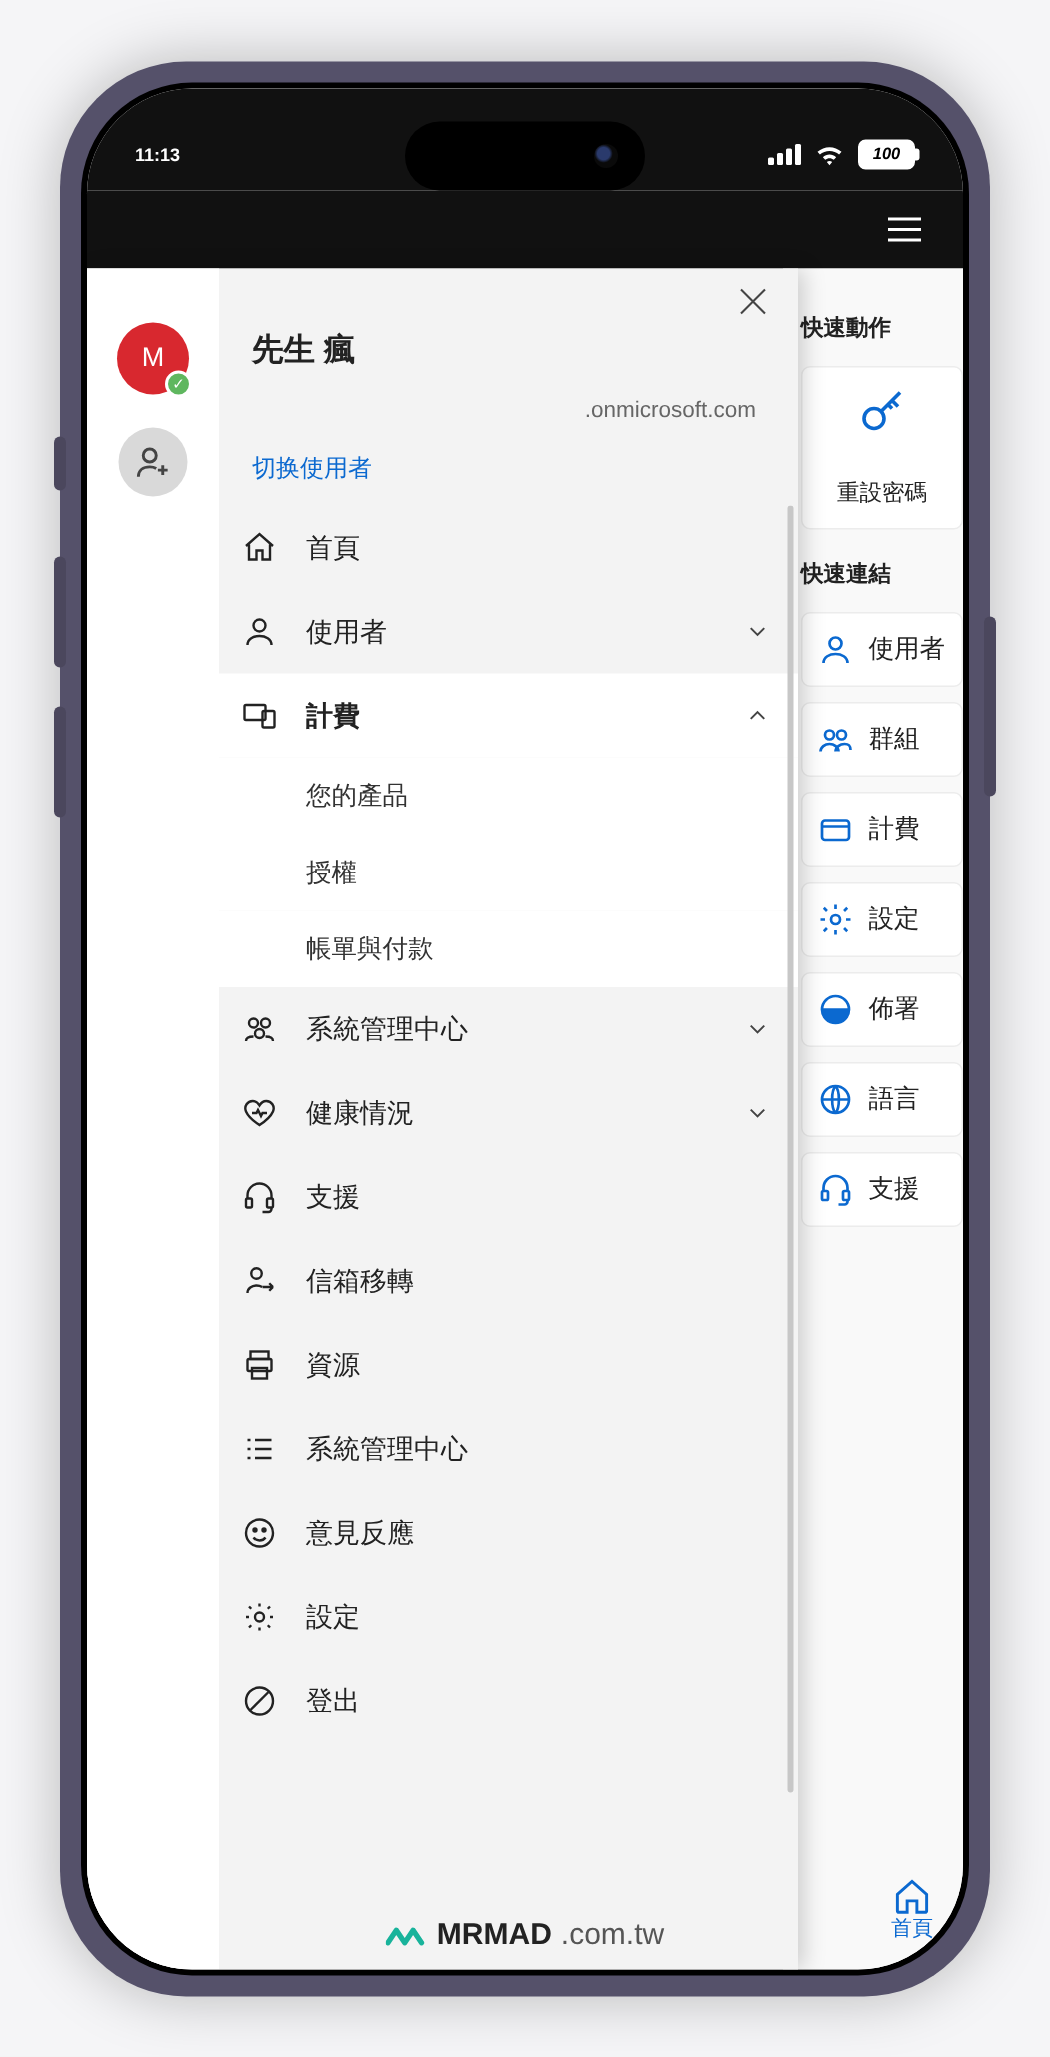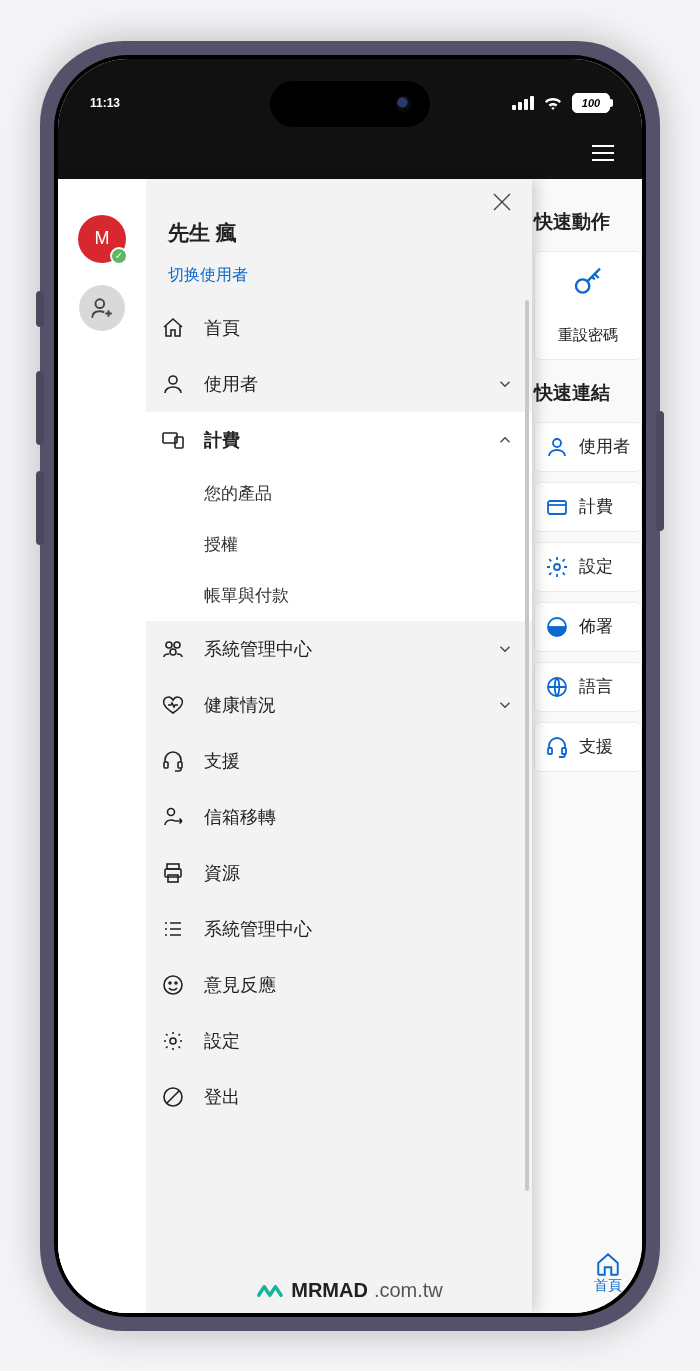--- a/index.html
+++ b/index.html
@@ -86,21 +86,21 @@
   .hamburger span { width:22px; height:2px; background:#fff; }
 
   
   .underlay {
     position: absolute; top: 120px; right: 0; bottom: 0;
     width: 120px;
     background: #f9f9f9;
     padding: 10px 0 0 12px;
     overflow: hidden;
   }
-  .underlay h4 { font-size: 19px; font-weight: 700; color:#222; margin: 20px 0 16px; white-space: nowrap; }
+  .underlay h4 { font-size: 15px; font-weight: 700; color:#222; margin: 20px 0 16px; white-space: nowrap; }
   .quick-action {
     background: #fff; border: 1px solid #ececec; border-radius: 6px;
     padding: 14px 8px; text-align: center; margin-bottom: 8px;
     display:flex; flex-direction:column; align-items:center; gap:28px;
   }
   .quick-action svg { width: 32px; height: 32px; stroke:#0b69d0; }
   .quick-action .ql { font-size: 15px; color:#222; white-space: nowrap; }
   .quick-link {
     background:#fff; border:1px solid #ececec; border-radius:6px;
     display:flex; align-items:center; gap:10px;
@@ -234,20 +234,28 @@
         <h4 style="">快速連結</h4>
         <div class="quick-link blue">
           <svg viewBox="0 0 24 24" stroke-width="1.8">
               <circle cx="12" cy="8" r="4"></circle>
               <path d="M4 21c0-4 4-6 8-6s8 2 8 6"></path>
             </svg>
           <span>使用者</span>
         </div>
         <div class="quick-link blue">
           <svg viewBox="0 0 24 24" stroke-width="1.8">
+              <circle cx="8" cy="9" r="3"></circle>
+              <circle cx="16" cy="9" r="3"></circle>
+              <path d="M2 20c0-3 3-5 6-5s6 2 6 5M12 20c0-3 3-5 6-5s4 1 4 4"></path>
+            </svg>
+          <span>群組</span>
+        </div>
+        <div class="quick-link blue">
+          <svg viewBox="0 0 24 24" stroke-width="1.8">
               <rect x="3" y="6" width="18" height="13" rx="2"></rect>
               <path d="M3 10h18"></path>
             </svg>
           <span>計費</span>
         </div>
         <div class="quick-link blue">
           <svg viewBox="0 0 24 24" stroke-width="1.8">
               <circle cx="12" cy="12" r="3"></circle>
               <path d="M12 2v3M12 19v3M4.2 4.2l2.1 2.1M17.7 17.7l2.1 2.1M2 12h3M19 12h3M4.2 19.8l2.1-2.1M17.7 6.3l2.1-2.1"></path>
             </svg>
@@ -302,20 +310,21 @@
 
         <div class="menu-col">
           <div class="close-x">
             <svg width="24" height="24" viewBox="0 0 24 24" stroke="#444" stroke-width="1.4">
                 <path d="M4 4l16 16M20 4L4 20"></path>
               </svg>
           </div>
 
           <div class="profile-block">
             <div class="profile-name">先生 瘋</div>
+            <div class="profile-domain">.onmicrosoft.com</div>
             <div class="switch-user">切换使用者</div>
           </div>
 
           <div class="menu-list">
 
             <div class="menu-item">
               <span class="micon">
                   <svg viewBox="0 0 24 24">
                     <path d="M3 11l9-8 9 8M5 10v10h5v-6h4v6h5V10"></path>
                   </svg>

